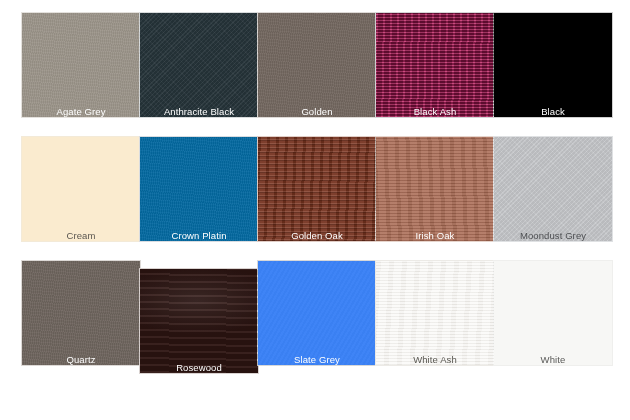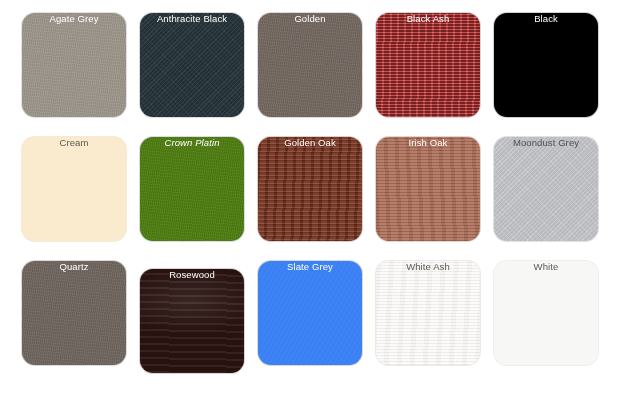--- a/index.html
+++ b/index.html
@@ -25,29 +25,28 @@
     grid-template-columns: repeat(5, 98px);
     grid-template-rows: repeat(3, 104px);
     column-gap: 20px;
     row-gap: 20px;
     align-content: start;
     justify-content: start;
   }
 
   .swatch {
     position: relative;
-    width: 104px;
+    width: 118px;
     height: 104px;
     box-sizing: border-box;
     display: flex;
-    align-items: flex-start;
+    align-items: flex-end;
     justify-content: center;
     overflow: hidden;
     background-repeat: repeat;
-    border-radius: 13px;
   }
 
   .swatch-label {
     position: relative;
     z-index: 3;
     font-size: 9.5px;
     line-height: 1.2;
     letter-spacing: 0.1px;
     text-align: center;
     white-space: nowrap;
@@ -189,33 +188,33 @@
       <span class="swatch-label" style="color: rgb(255, 255, 255);">Agate Grey</span>
     </div>
     <div class="swatch" style="background: rgb(38, 52, 58); box-shadow: rgb(216, 219, 220) 0px 0px 0px 1px;">
       <div class="texture tex-weave"></div>
       <span class="swatch-label" style="color: rgb(255, 255, 255);">Anthracite Black</span>
     </div>
     <div class="swatch" style="background: rgb(115, 103, 95); box-shadow: rgb(222, 218, 215) 0px 0px 0px 1px;">
       <div class="texture tex-matte"></div>
       <span class="swatch-label" style="color: rgb(255, 255, 255);">Golden</span>
     </div>
-    <div class="swatch" style="background: #ef4444; box-shadow: rgb(212, 214, 215) 0px 0px 0px 1px;">
+    <div class="swatch" style="background: #be185d; box-shadow: rgb(212, 214, 215) 0px 0px 0px 1px;">
       <div class="texture tex-ash"></div>
       <span class="swatch-label" style="color: rgb(255, 255, 255);">Black Ash</span>
     </div>
     <div class="swatch" style="background: rgb(0, 0, 0); box-shadow: rgb(208, 208, 208) 0px 0px 0px 1px;">
       <div class="texture tex-flat"></div>
       <span class="swatch-label" style="color: rgb(255, 255, 255);">Black</span>
     </div>
     <div class="swatch" style="background: rgb(250, 235, 207); box-shadow: rgb(243, 234, 216) 0px 0px 0px 1px;">
       <div class="texture tex-flat"></div>
       <span class="swatch-label" style="color: rgb(90, 86, 80);">Cream</span>
     </div>
-    <div class="swatch" style="background: #4d7c0f; box-shadow: rgb(217, 220, 224) 0px 0px 0px 1px; font-style: italic;">
+    <div class="swatch" style="background: #0369a1; box-shadow: rgb(217, 220, 224) 0px 0px 0px 1px;">
       <div class="texture tex-matte"></div>
       <span class="swatch-label" style="color: rgb(255, 255, 255);">Crown Platin</span>
     </div>
     <div class="swatch" style="background: rgb(125, 53, 32); box-shadow: rgb(224, 205, 198) 0px 0px 0px 1px;">
       <div class="texture tex-grain"></div>
       <span class="swatch-label" style="color: rgb(255, 255, 255);">Golden Oak</span>
     </div>
     <div class="swatch" style="background: rgb(170, 106, 83); box-shadow: rgb(230, 213, 205) 0px 0px 0px 1px;">
       <div class="texture tex-grain-soft"></div>
       <span class="swatch-label" style="color: rgb(255, 255, 255);">Irish Oak</span>

